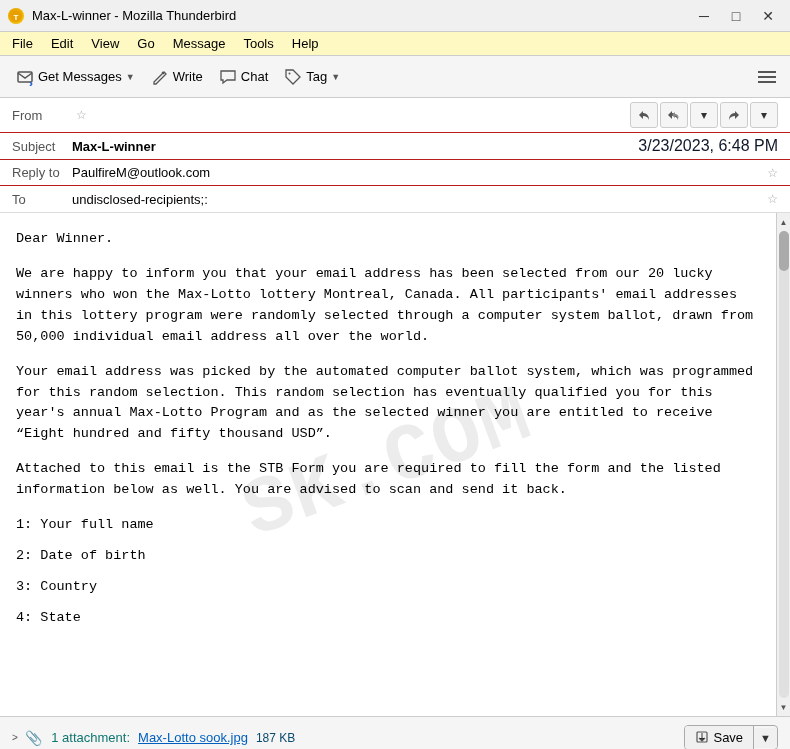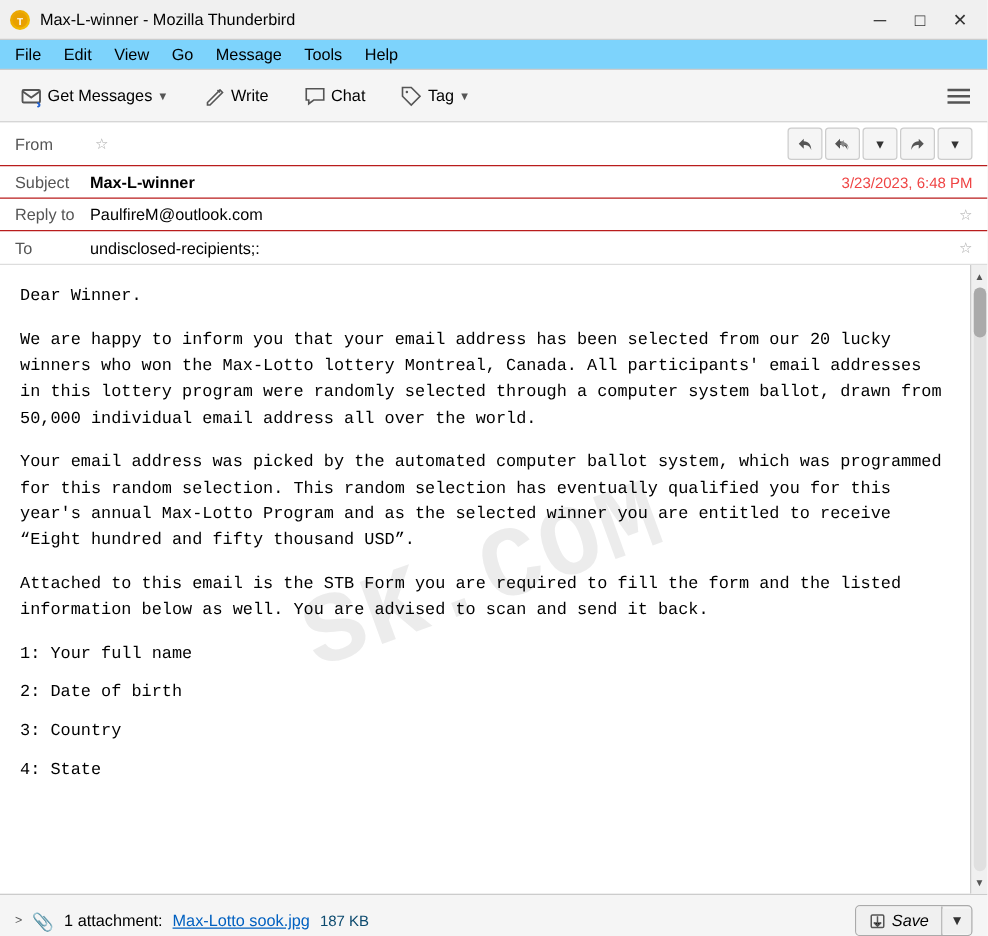--- a/index.html
+++ b/index.html
@@ -49,21 +49,21 @@
       display: flex;
       align-items: center;
       justify-content: center;
       font-size: 14px;
       color: #333;
       border-radius: 3px;
     }
 
     
     .menu-bar {
-      background: #7dd3fc;
+      background: #fef9c3;
       height: 24px;
       display: flex;
       align-items: center;
       padding: 0 4px;
       border-bottom: 1px solid #ccc;
       gap: 2px;
     }
     .menu-item {
       padding: 2px 8px;
       font-size: 13px;
@@ -73,21 +73,21 @@
     }
 
     
     .toolbar {
       background: #f5f5f5;
       height: 42px;
       display: flex;
       align-items: center;
       padding: 0 8px;
       border-bottom: 1px solid #ccc;
-      gap: 12px;
+      gap: 0;
     }
     .toolbar-btn {
       display: flex;
       align-items: center;
       gap: 4px;
       padding: 4px 8px;
       border: none;
       background: transparent;
       cursor: pointer;
       border-radius: 4px;
@@ -135,22 +135,22 @@
       font-size: 13px;
       min-width: 60px;
     }
     .header-value {
       font-size: 13px;
       color: #000;
       flex: 1;
     }
     .header-value strong { font-weight: bold; }
     .header-date {
-      font-size: 12px;
-      color: #ef4444;
+      font-size: 16px;
+      color: #0f172a;
       margin-left: auto;
     }
     .star-icon {
       color: #aaa;
       margin-left: 4px;
       font-size: 12px;
       cursor: pointer;
     }
 
     
@@ -264,45 +264,43 @@
       font-size: 10px;
       cursor: pointer;
       color: #555;
     }
     .attach-icon {
       color: #555;
       font-size: 14px;
     }
     .attach-info {
       font-size: 13px;
-      color: #000000;
+      color: #0f766e;
     }
     .attach-size {
       color: #0c4a6e;
       font-size: 12px;
     }
     .save-btn-group {
       display: flex;
       align-items: center;
       margin-left: auto;
       border: 1px solid #aaa;
       border-radius: 4px;
       overflow: hidden;
     }
     .save-btn {
       padding: 4px 10px;
       background: #f0f0f0;
       border: none;
       cursor: pointer;
       font-size: 13px;
       display: flex;
-      align-items: center;
       gap: 4px;
       border-right: 1px solid #aaa;
-      font-style: italic;
     }
     .save-dropdown {
       padding: 4px 6px;
       background: #f0f0f0;
       border: none;
       cursor: pointer;
       font-size: 11px;
       color: #333;
     }
   </style>

